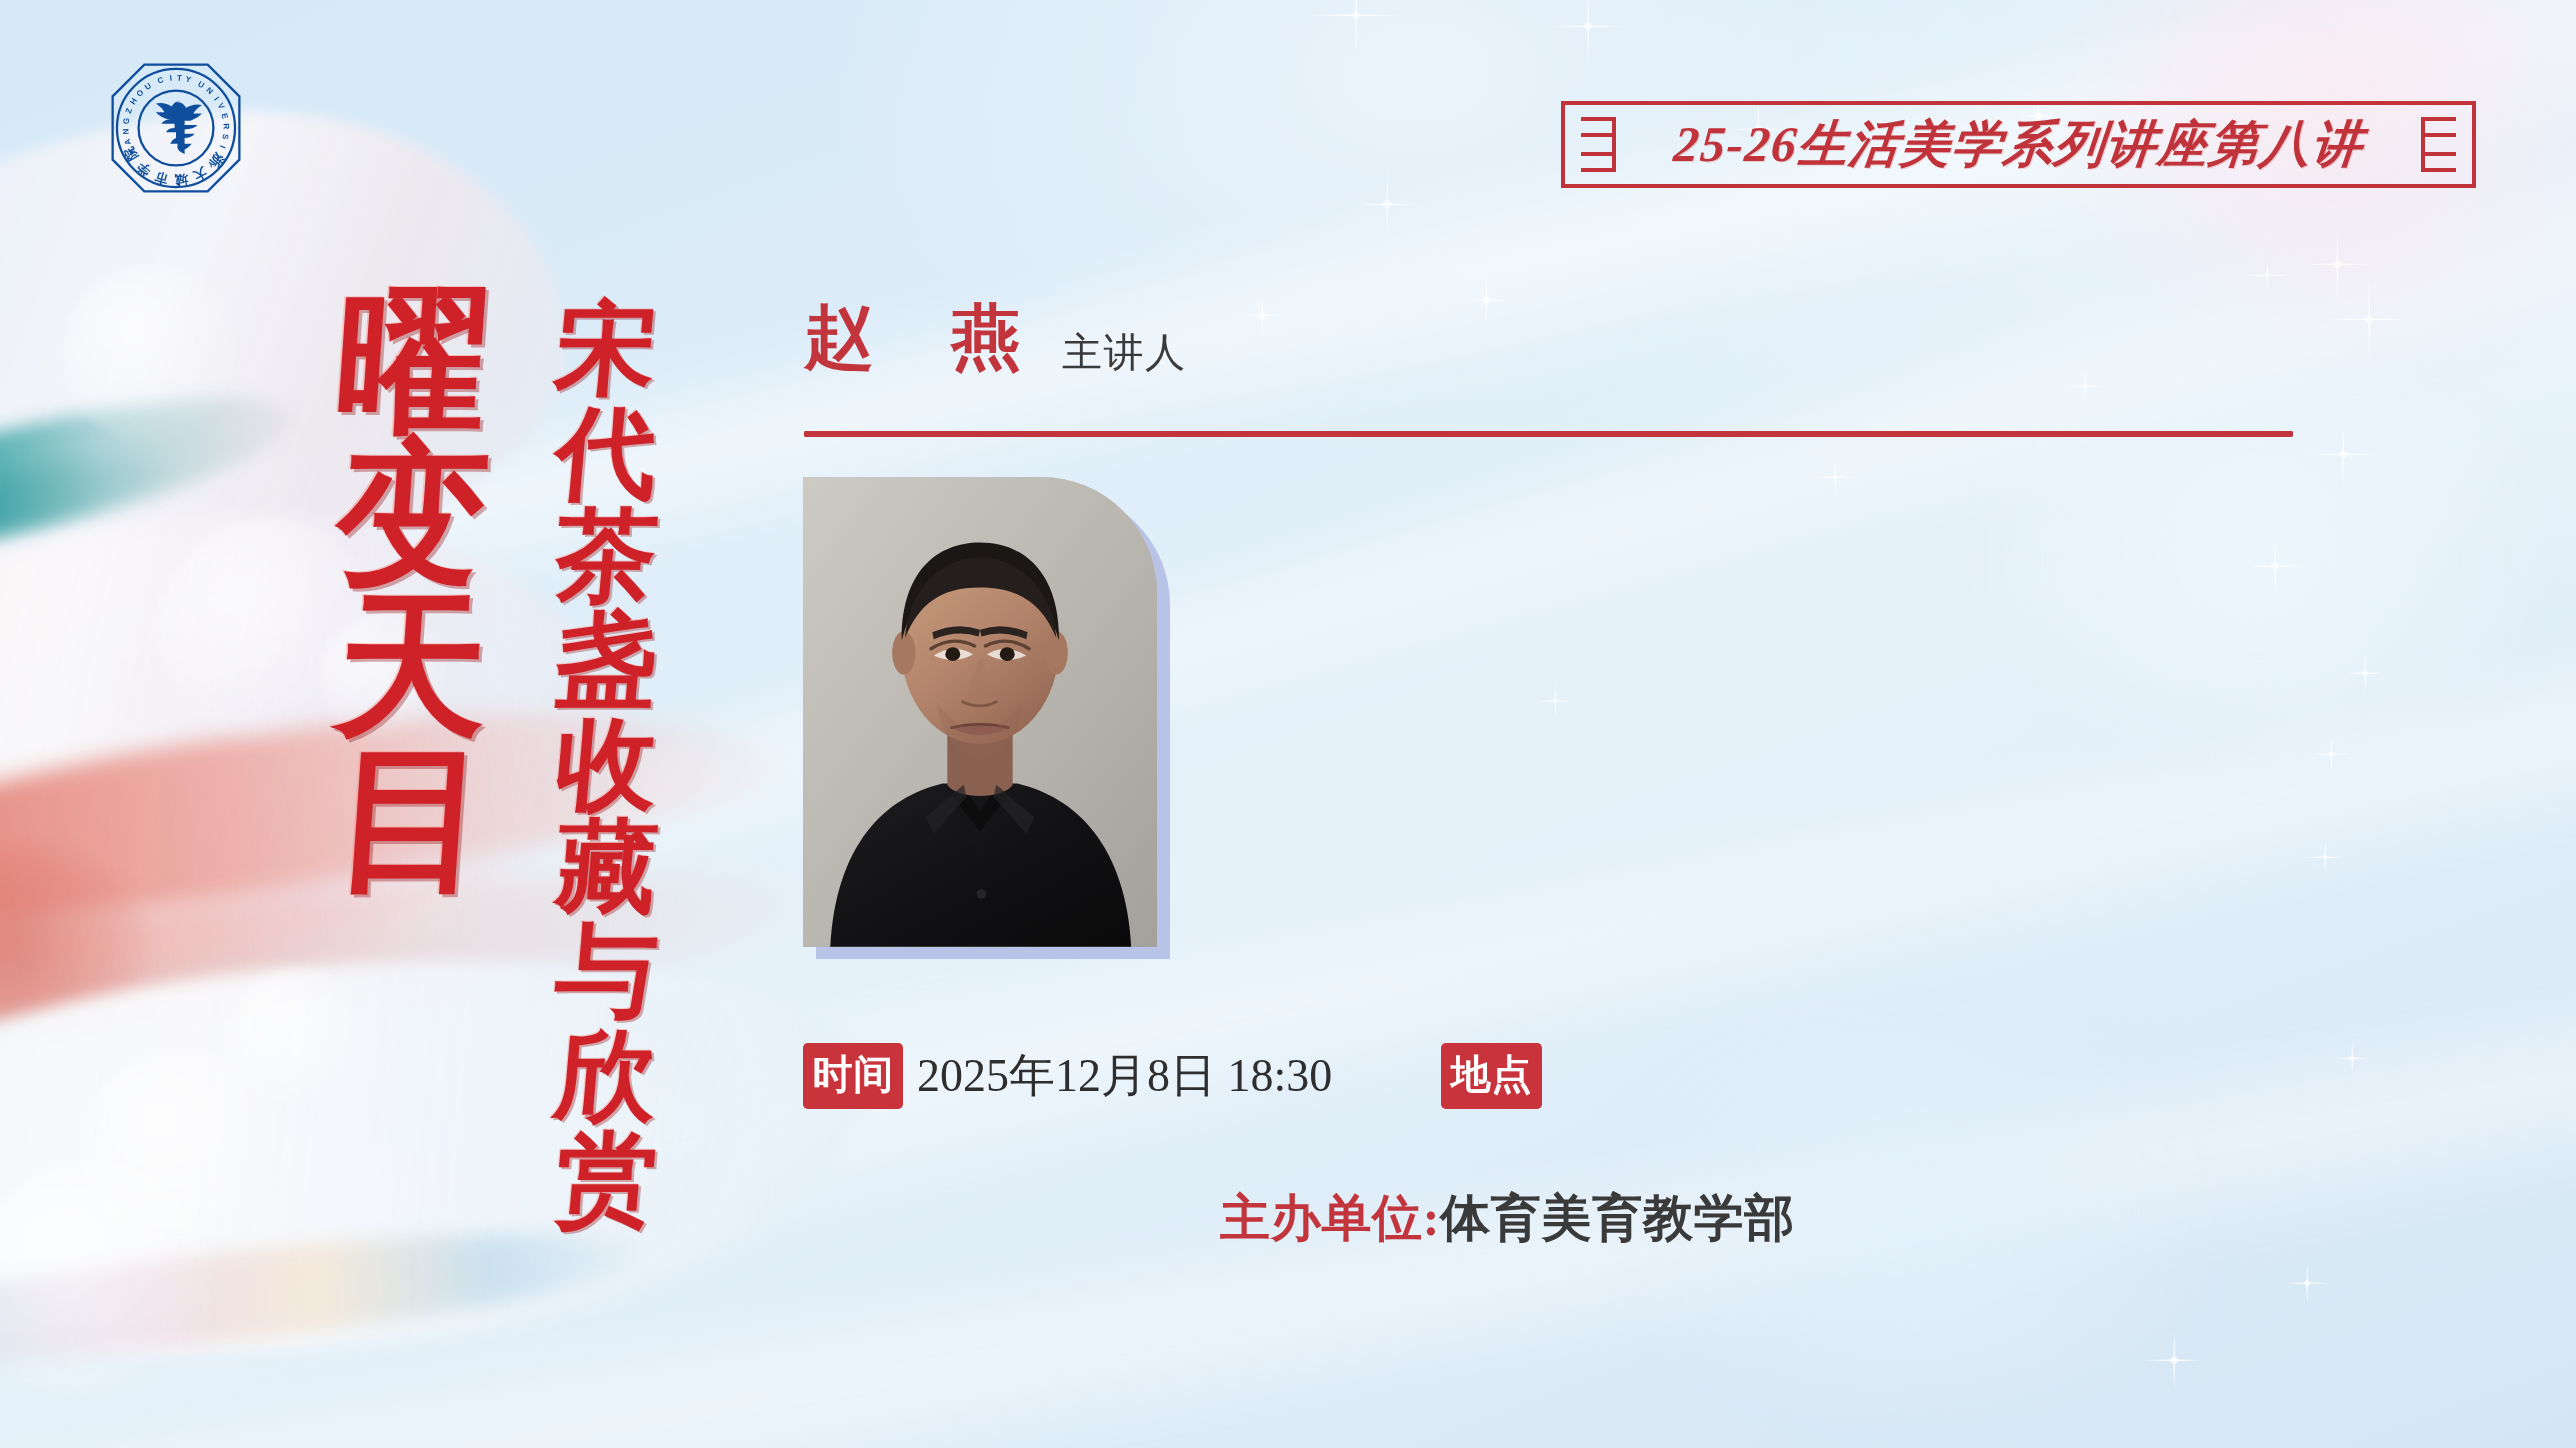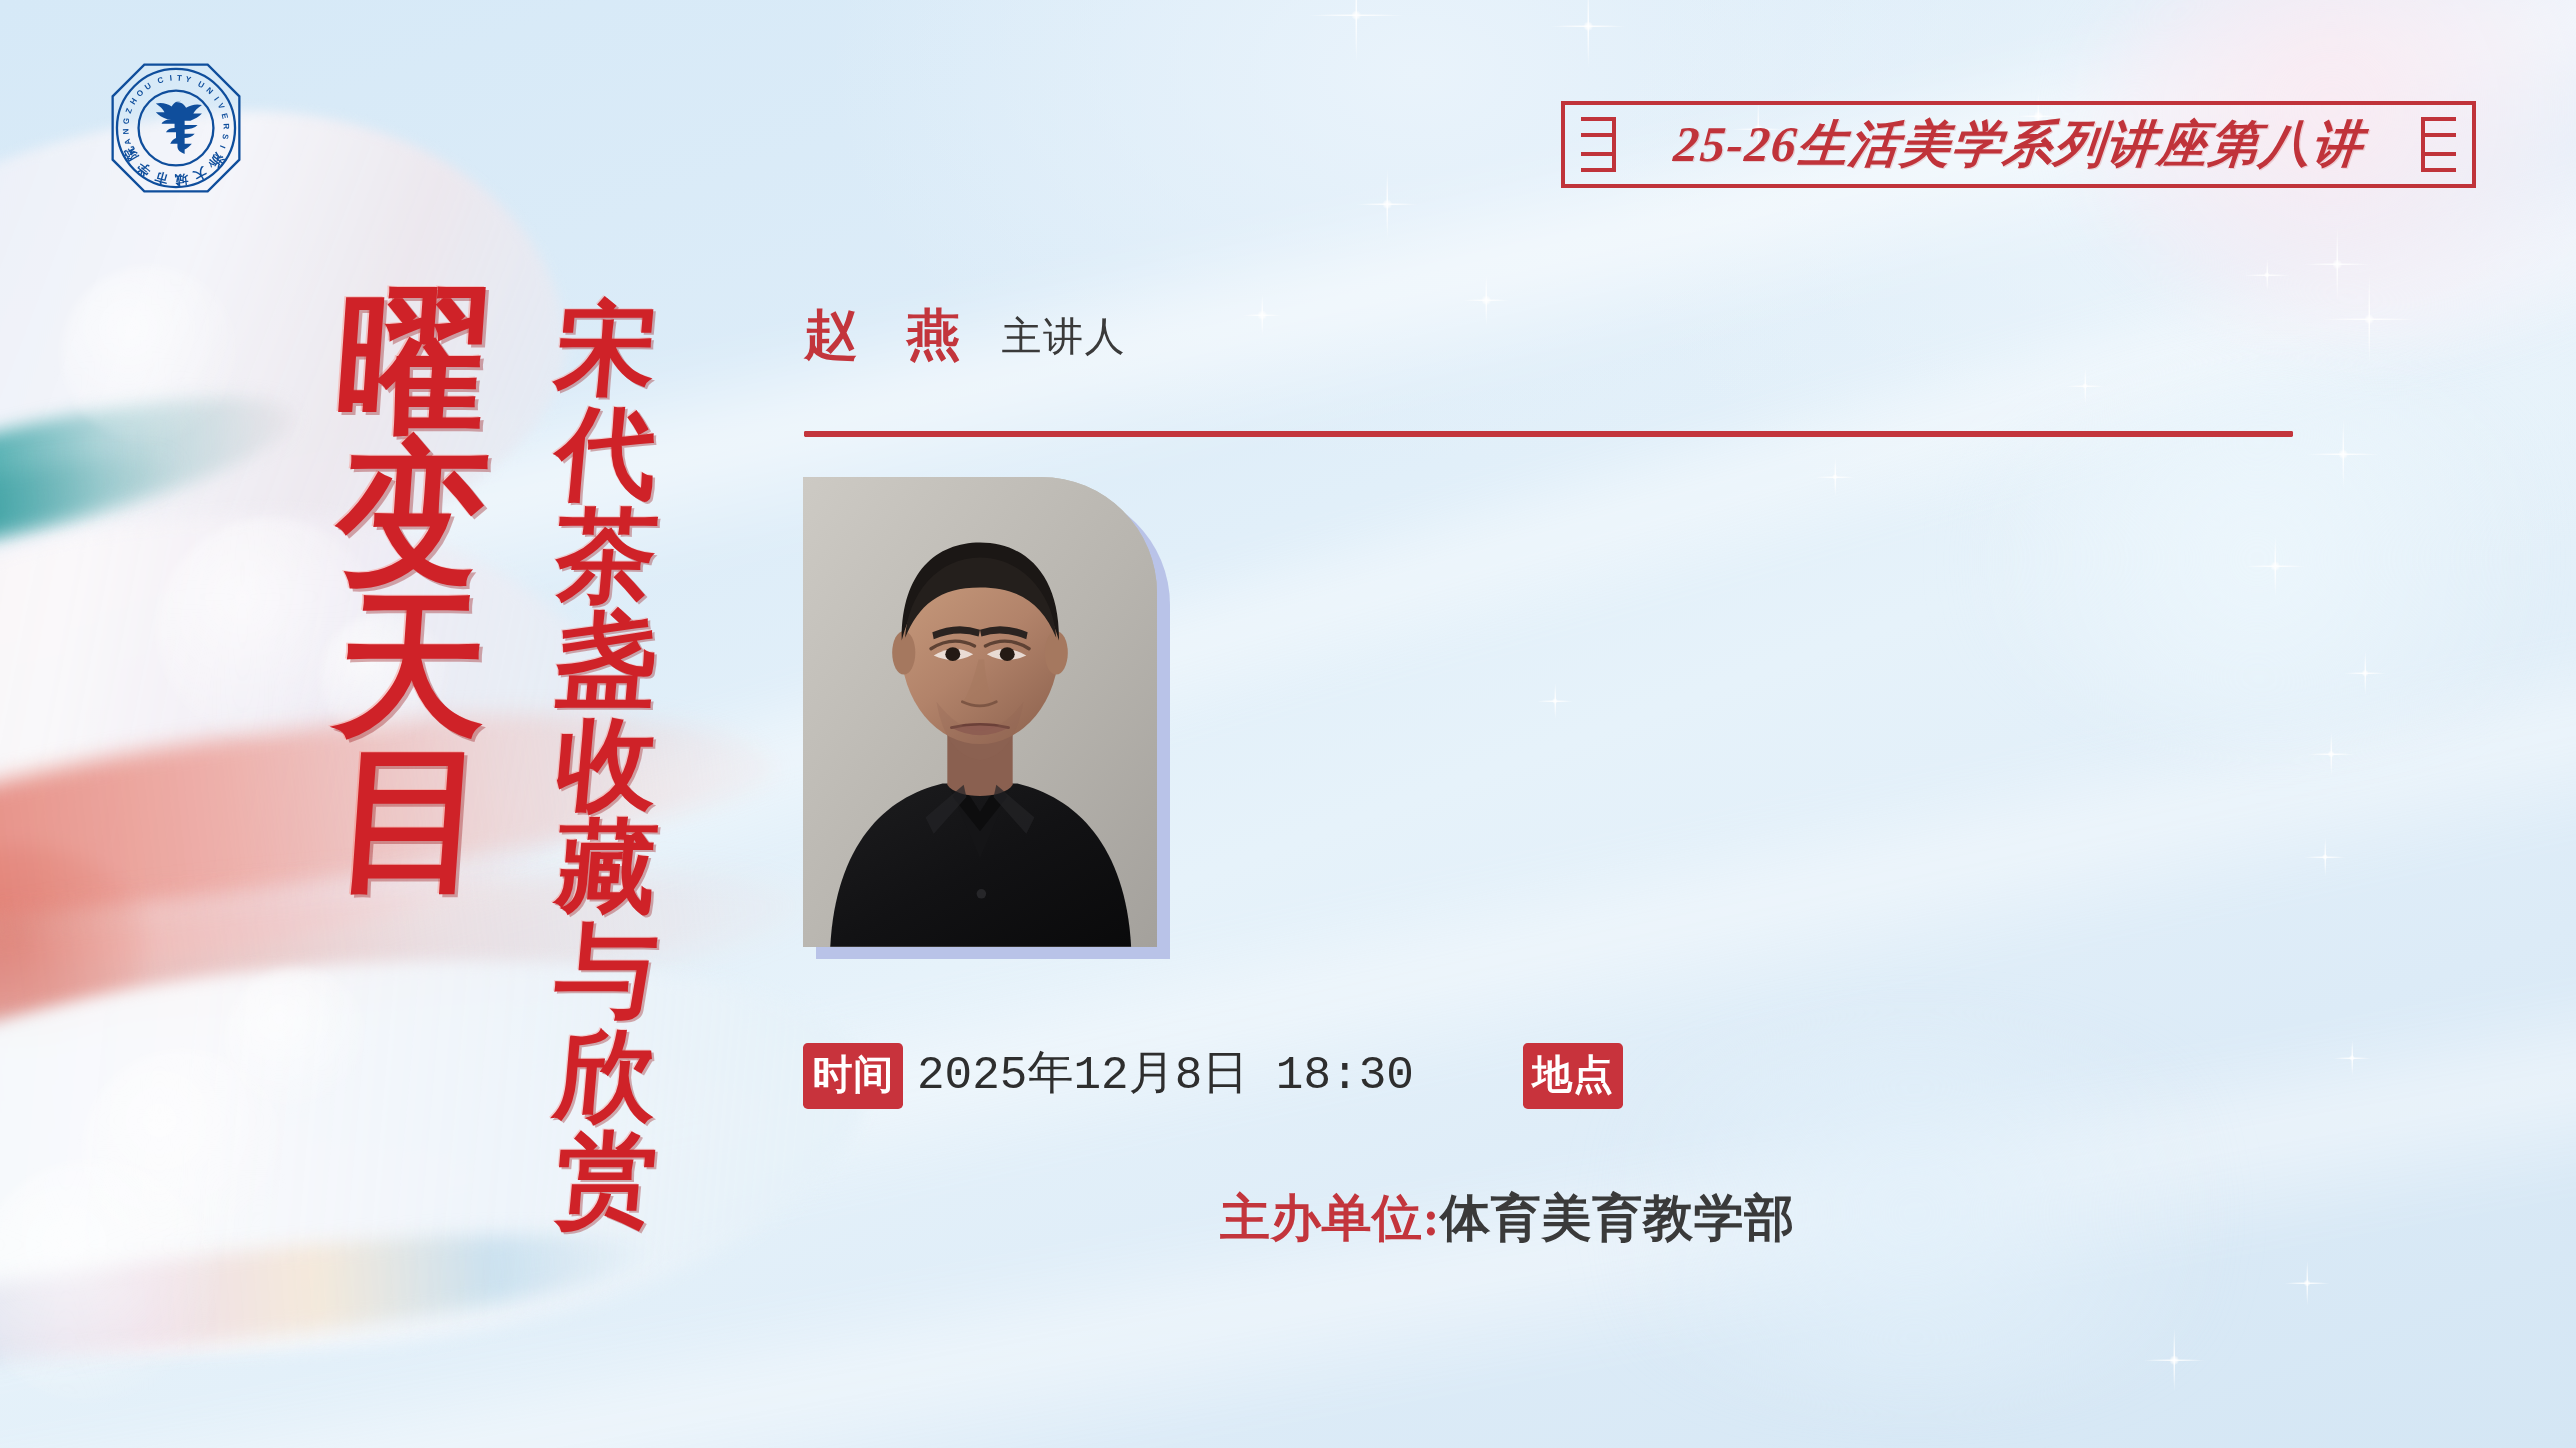--- a/index.html
+++ b/index.html
@@ -205,23 +205,23 @@
     font-family:"Liberation Serif","DejaVu Serif",serif;
     text-shadow:
       2.7px 2px 0 rgba(150,14,18,.34),
       -1.4px -1.4px 0 rgba(255,120,110,.3);
     transform:skewX(-5deg);
   }
 
   
   .speaker-head{position:absolute;left:804px;top:308px;display:flex;align-items:flex-end;gap:23px;}
   .speaker-name{
-    color:#c3353c;font-size:54px;line-height:1;font-weight:700;
+    color:#c3353c;font-size:70px;line-height:1;font-weight:700;
     letter-spacing:17.7px;
-    font-family:Liberation Serif, serif;
+    font-family:Liberation Mono, monospace;
   }
   .speaker-role{
     color:#3a3a3a;font-size:40px;line-height:1;font-weight:400;
     padding-bottom:5.5px;letter-spacing:1.4px;
     font-family:"Liberation Serif","DejaVu Serif",serif;
   }
   .rule{
     position:absolute;left:804px;top:431px;width:1489px;height:5.5px;
     background:#c3353c;border-radius:1.4px;
   }
@@ -257,21 +257,21 @@
   .info-item.loc{margin-left:109px;}
   .badge{
     background:#c8333c;color:#ffffff;font-size:40px;line-height:1;
     font-weight:700;padding:12.3px 9.5px 13.6px 9.5px;border-radius:4.8px;
     letter-spacing:0.7px;
     font-family:"Liberation Serif","DejaVu Serif",serif;
   }
   .info-val{
     color:#2e2e2e;font-size:46px;line-height:1;font-weight:400;margin-left:13.6px;
     letter-spacing:0px;white-space:nowrap;
-    font-family:Liberation Mono, monospace;
+    font-family:Liberation Serif, serif;
   }
 
   .organizer{
     position:absolute;left:1220px;top:1193px;display:flex;align-items:baseline;
     font-size:50px;line-height:1;font-weight:700;
     font-family:"Liberation Serif","DejaVu Serif",serif;
   }
   .organizer .lbl{color:#c3353c;letter-spacing:0.7px;}
   .organizer .val{color:#3a3a3a;letter-spacing:0.7px;}
 </style>

